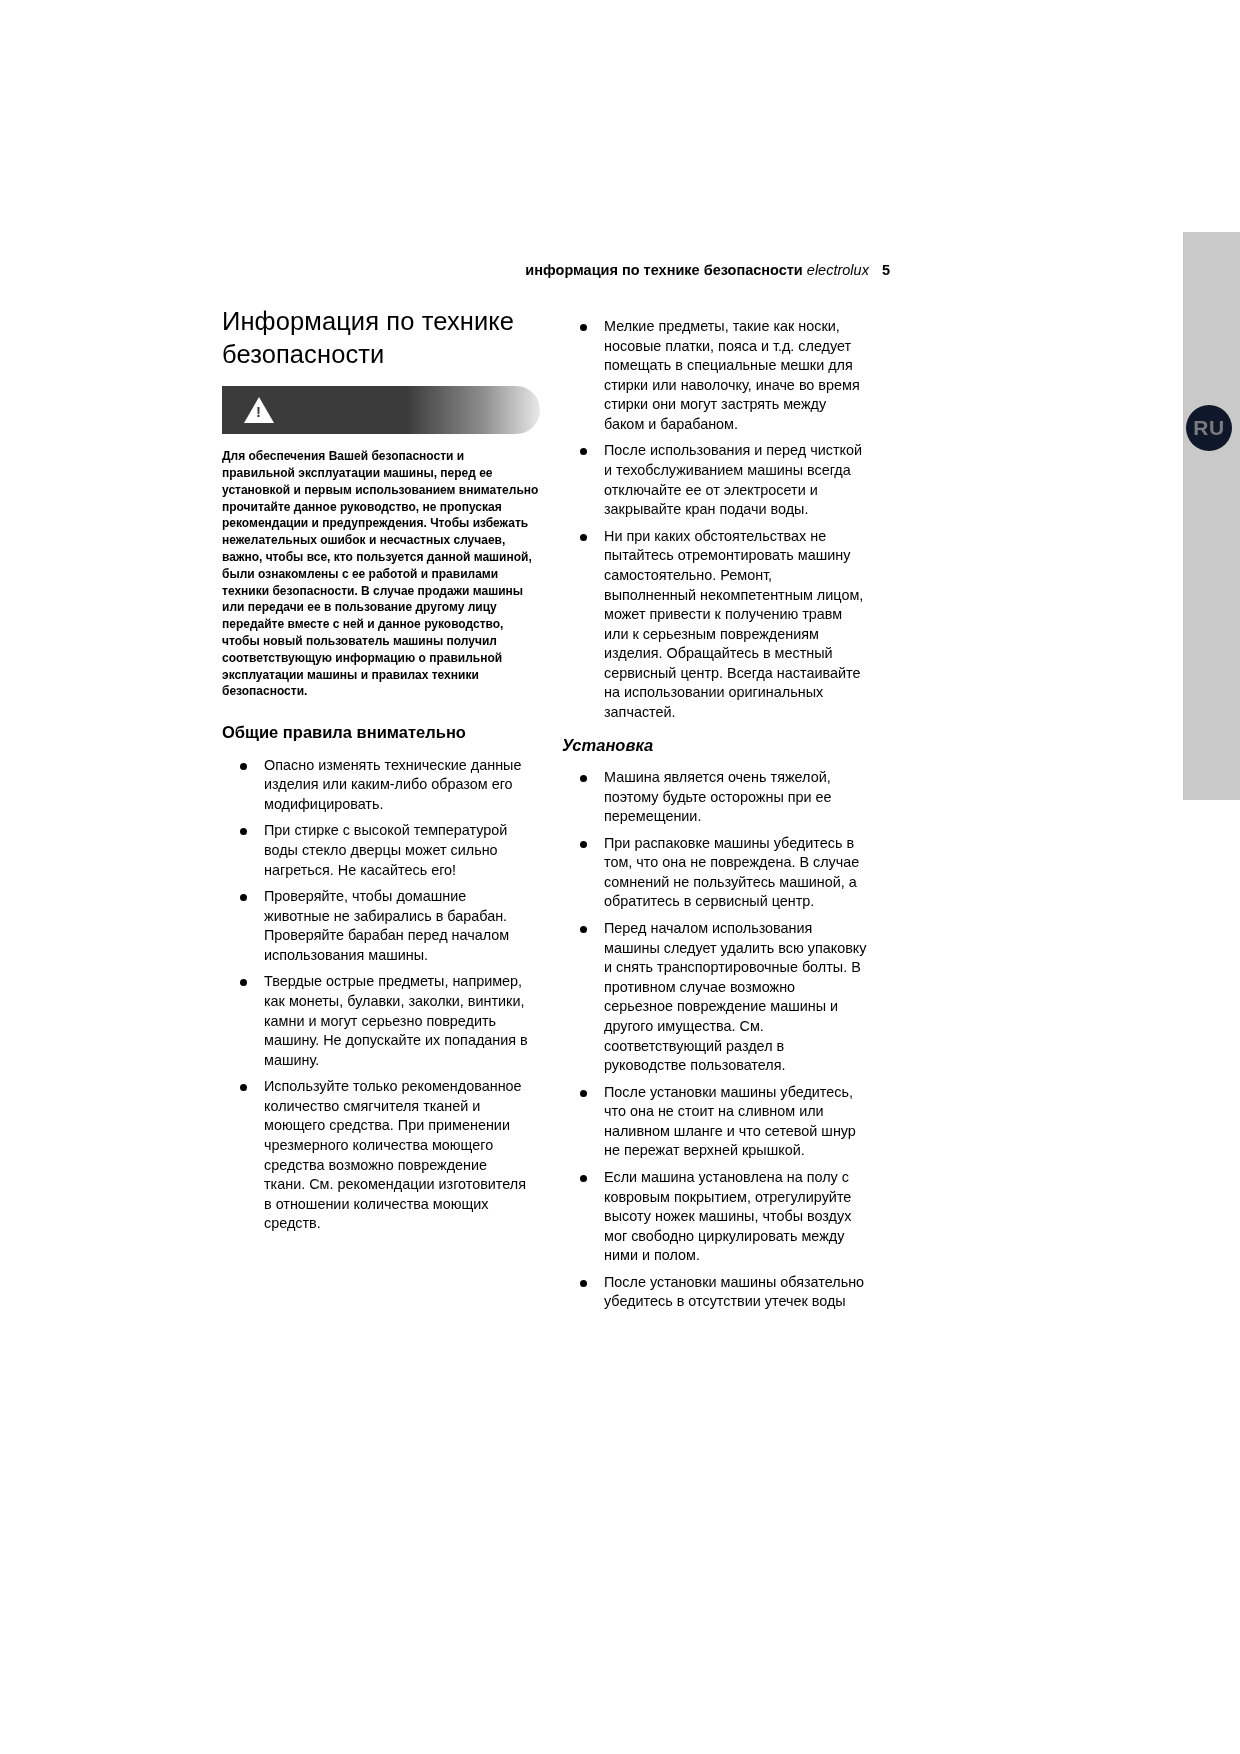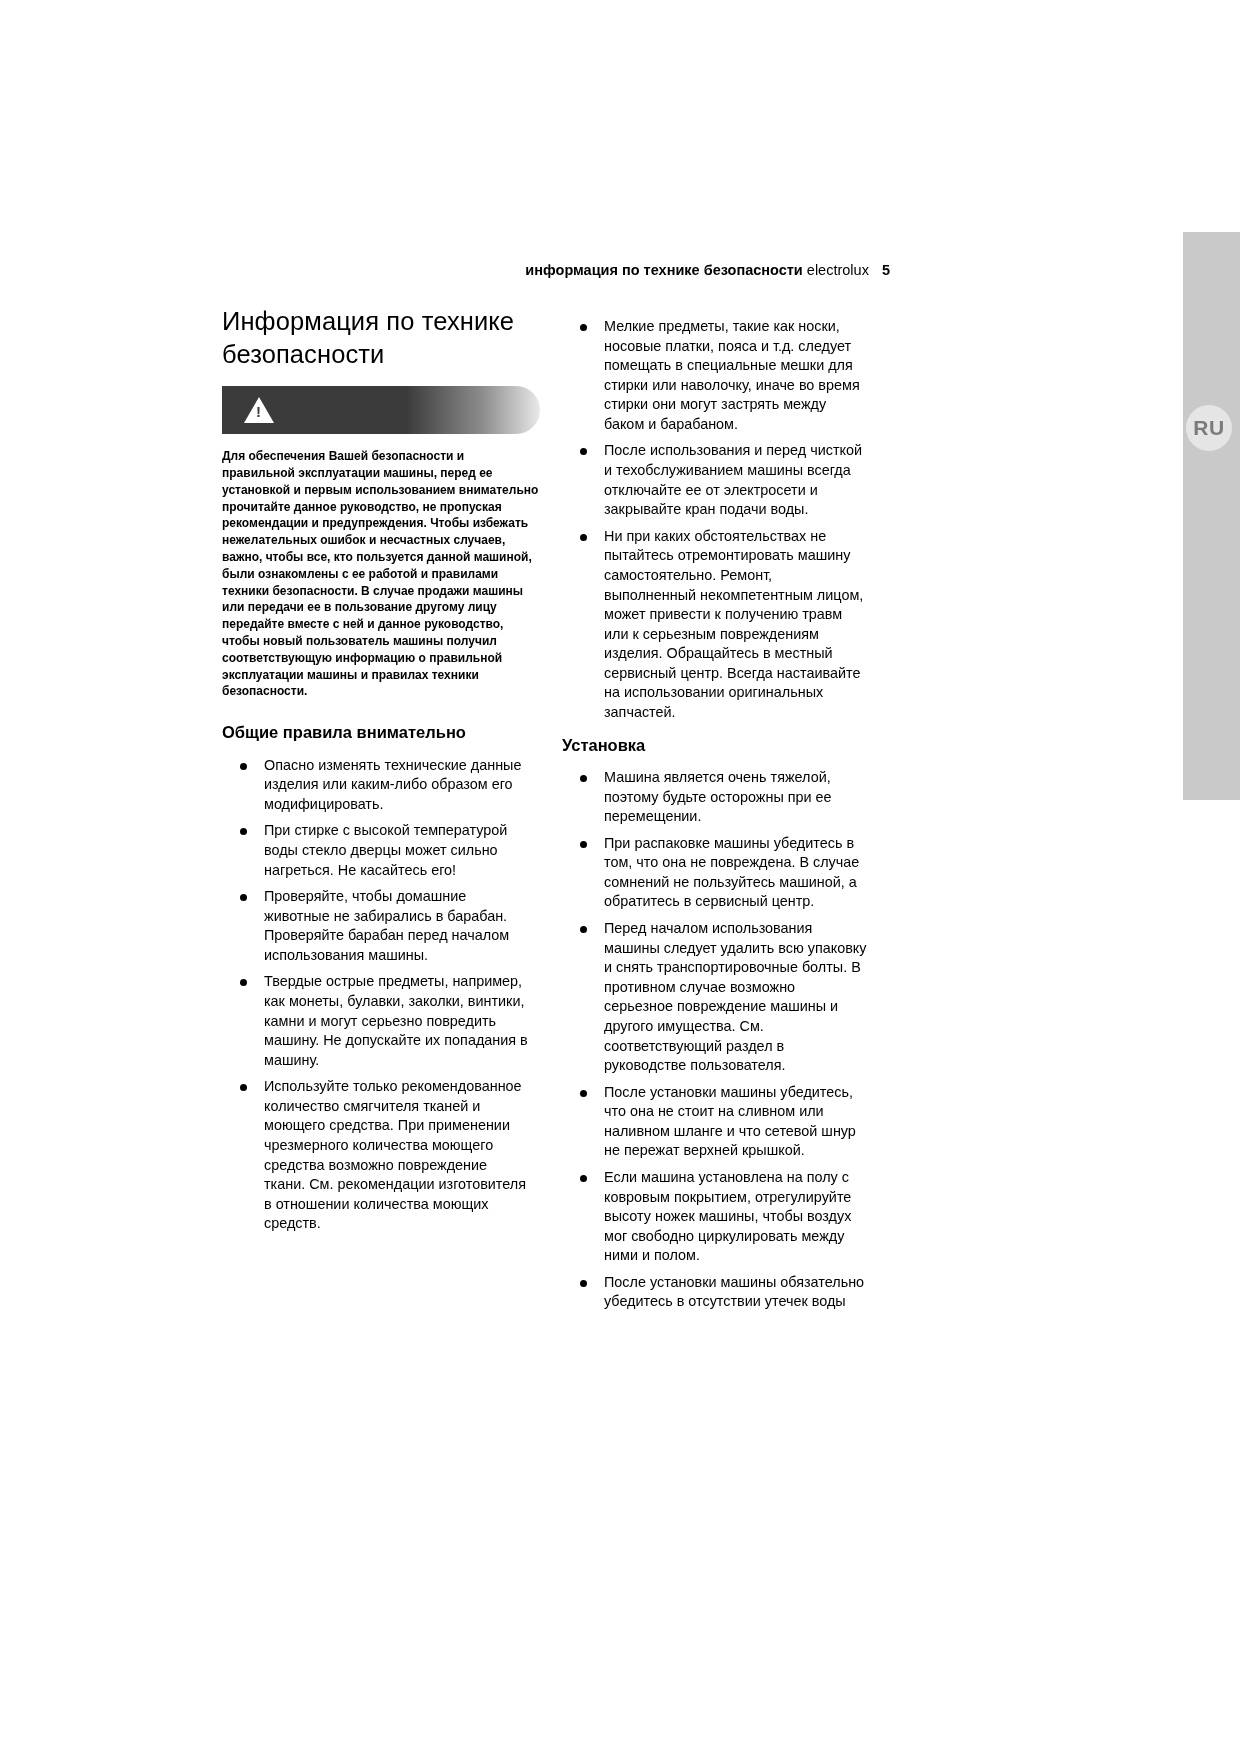--- a/index.html
+++ b/index.html
@@ -33,21 +33,21 @@
     height: 568px;
     background: #c9c9c9;
   }
   .ru-badge {
     position: absolute;
     right: 8px;
     top: 405px;
     width: 46px;
     height: 46px;
     border-radius: 50%;
-    background: #e5e5e5;
+    background: #0f172a;
     color: #7b7b7b;
     font-size: 21px;
     font-weight: bold;
     letter-spacing: 0.5px;
     display: flex;
     align-items: center;
     justify-content: center;
   }
 
   
@@ -58,20 +58,21 @@
     top: 262px;
     text-align: right;
     padding-right: 350px;
     font-size: 14.5px;
   }
   .page-header .hdr-bold {
     font-weight: bold;
   }
   .page-header .hdr-brand {
     font-weight: normal;
+    font-style: italic;
   }
   .page-header .hdr-num {
     font-weight: bold;
     margin-left: 9px;
   }
 
   
   .col {
     position: absolute;
     top: 305px;
@@ -124,21 +125,21 @@
     margin: 0 0 22px 0;
     text-align: left;
   }
 
   h2.sec {
     font-size: 16.5px;
     font-weight: bold;
     margin: 0 0 8px 0;
     line-height: 1.3;
   }
-  h2.sec.tight { margin-top: 6px; }
+  h2.sec.tight { margin-top: 6px; font-style: italic; }
 
   ul.bullets {
     list-style: none;
     margin: 12px;
     padding: 0;
   }
   ul.bullets > li {
     position: relative;
     padding-left: 30px;
     font-size: 14.4px;

